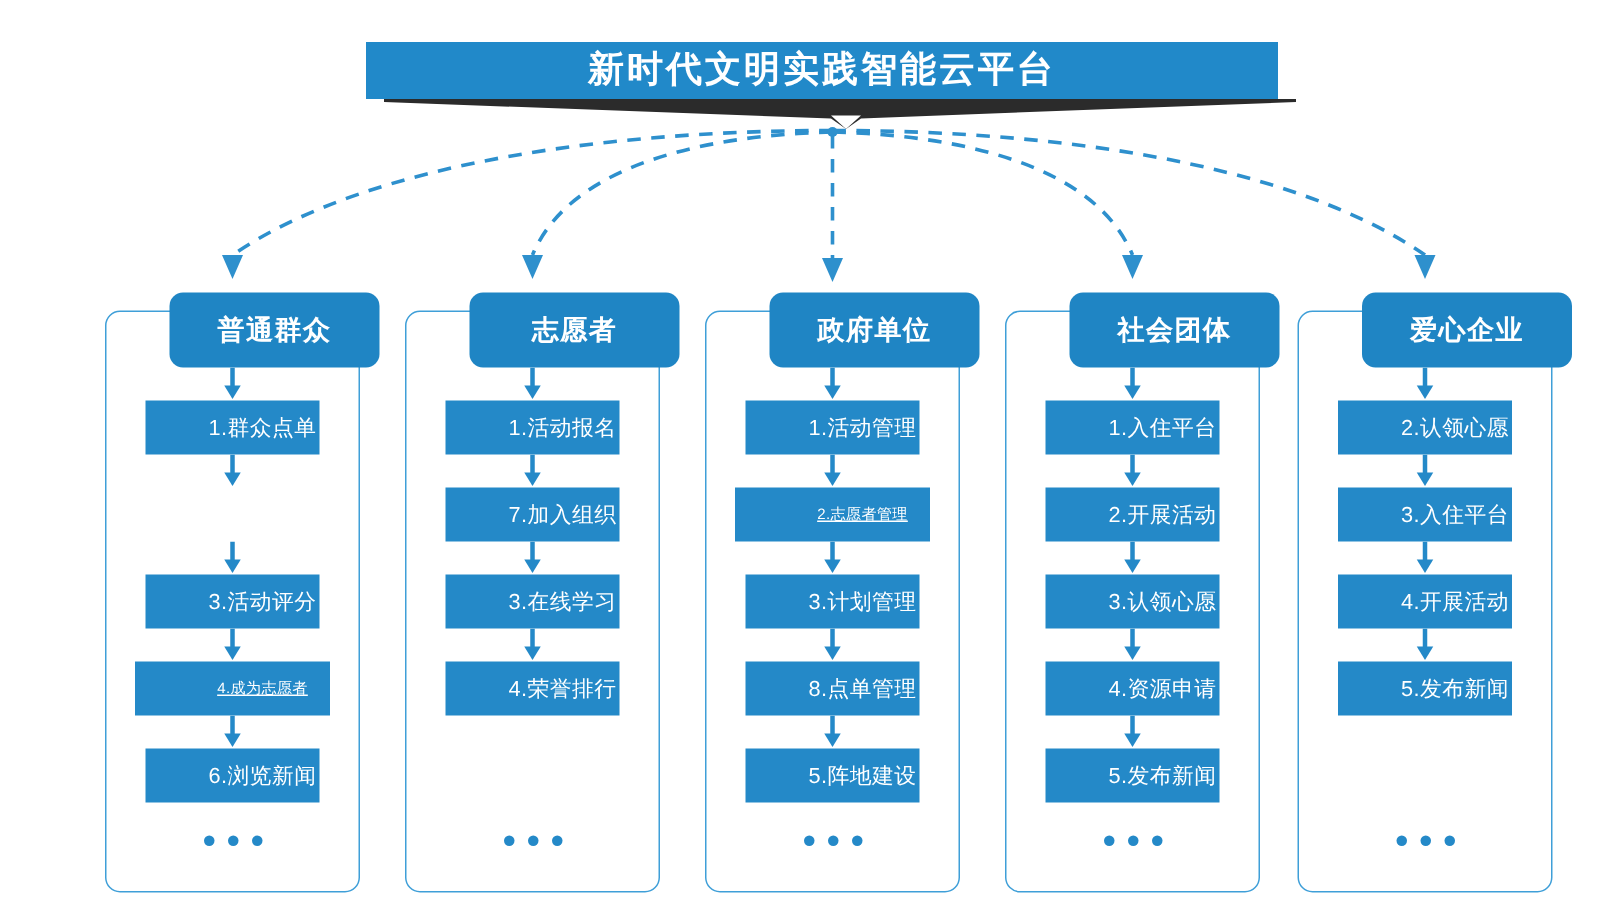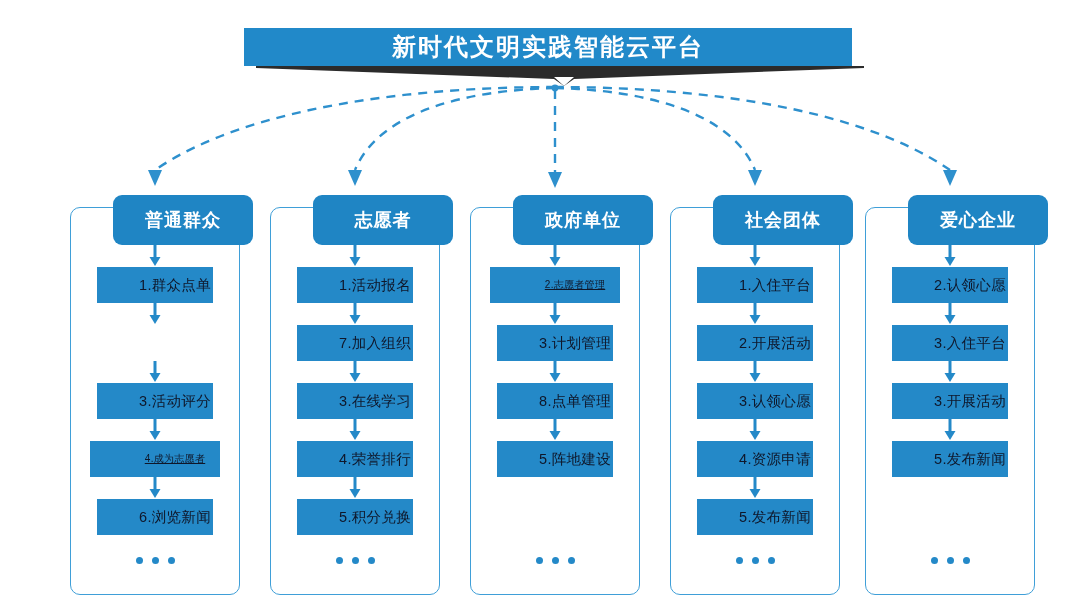--- a/index.html
+++ b/index.html
@@ -54,21 +54,21 @@
   .item-arrow {
     position:absolute; left:50%; top:0; transform:translateX(-50%);
     width:14px; height:22px;
   }
   .item-box {
     position:absolute; left:27px; top:22px;
     width:116px; height:36px;
     background:var(--item-bg,#2489c8);
     display:flex; align-items:center; justify-content:center;
   }
-  .item-text { color:#0f172a; font-size:14.5px; letter-spacing:0.3px; white-space:nowrap;margin-left:40px; }
+  .item-text { color:#ffffff; font-size:14.5px; letter-spacing:0.3px; white-space:nowrap;margin-left:40px; }
   .item-box.wide { left:20px; width:130px; }
   .item-box.wide .item-text { font-size:10px;text-decoration:underline; }
 
   .ellipsis {
     position:absolute; left:0; width:170px;
     display:flex; align-items:center; justify-content:center; gap:9px;
   }
   .ellipsis .dot {
     width:7px; height:7px; border-radius:50%;
     background:var(--item-bg,#2489c8);
@@ -200,42 +200,42 @@
           </div>
           <div class="item-row">
             <div class="item-arrow"><svg viewBox="0 0 14 22" width="14" height="22">
                 <line x1="7" y1="0" x2="7" y2="13" stroke="#2489c8" stroke-width="3"></line>
                 <polygon points="1.5,12 12.5,12 7,21" fill="#2489c8"></polygon>
               </svg></div>
             <div class="item-box">
               <span class="item-text">4.荣誉排行</span>
             </div>
           </div>
-          <div class="item-row">
-            <div class="item-arrow"><svg viewBox="0 0 14 22" width="14" height="22">
-                <line x1="7" y1="0" x2="7" y2="13" stroke="#2489c8" stroke-width="3"></line>
-                <polygon points="1.5,12 12.5,12 7,21" fill="#2489c8"></polygon>
-              </svg></div>
-            <div class="item-box">
-              <span class="item-text">5.积分兑换</span>
-            </div>
-          </div>
         </div>
         <div class="ellipsis" title="..." style="top: 362px;">
           <span class="dot"></span>
           <span class="dot"></span>
           <span class="dot"></span>
         </div>
       </div>
     <div class="column" style="left:470px">
         <div class="col-body"></div>
         <div class="col-head">
           <span class="col-head-text">政府单位</span>
         </div>
         <div class="items">
+          <div class="item-row">
+            <div class="item-arrow"><svg viewBox="0 0 14 22" width="14" height="22">
+                <line x1="7" y1="0" x2="7" y2="13" stroke="#2489c8" stroke-width="3"></line>
+                <polygon points="1.5,12 12.5,12 7,21" fill="#2489c8"></polygon>
+              </svg></div>
+            <div class="item-box">
+              <span class="item-text">1.活动管理</span>
+            </div>
+          </div>
           <div class="item-row">
             <div class="item-arrow"><svg viewBox="0 0 14 22" width="14" height="22">
                 <line x1="7" y1="0" x2="7" y2="13" stroke="#2489c8" stroke-width="3"></line>
                 <polygon points="1.5,12 12.5,12 7,21" fill="#2489c8"></polygon>
               </svg></div>
             <div class="item-box wide">
               <span class="item-text">2.志愿者管理</span>
             </div>
           </div>
           <div class="item-row">
@@ -353,21 +353,21 @@
             <div class="item-box">
               <span class="item-text">3.入住平台</span>
             </div>
           </div>
           <div class="item-row">
             <div class="item-arrow"><svg viewBox="0 0 14 22" width="14" height="22">
                 <line x1="7" y1="0" x2="7" y2="13" stroke="#2489c8" stroke-width="3"></line>
                 <polygon points="1.5,12 12.5,12 7,21" fill="#2489c8"></polygon>
               </svg></div>
             <div class="item-box">
-              <span class="item-text">3.开展活动</span>
+              <span class="item-text">4.开展活动</span>
             </div>
           </div>
           <div class="item-row">
             <div class="item-arrow"><svg viewBox="0 0 14 22" width="14" height="22">
                 <line x1="7" y1="0" x2="7" y2="13" stroke="#2489c8" stroke-width="3"></line>
                 <polygon points="1.5,12 12.5,12 7,21" fill="#2489c8"></polygon>
               </svg></div>
             <div class="item-box">
               <span class="item-text">5.发布新闻</span>
             </div>

